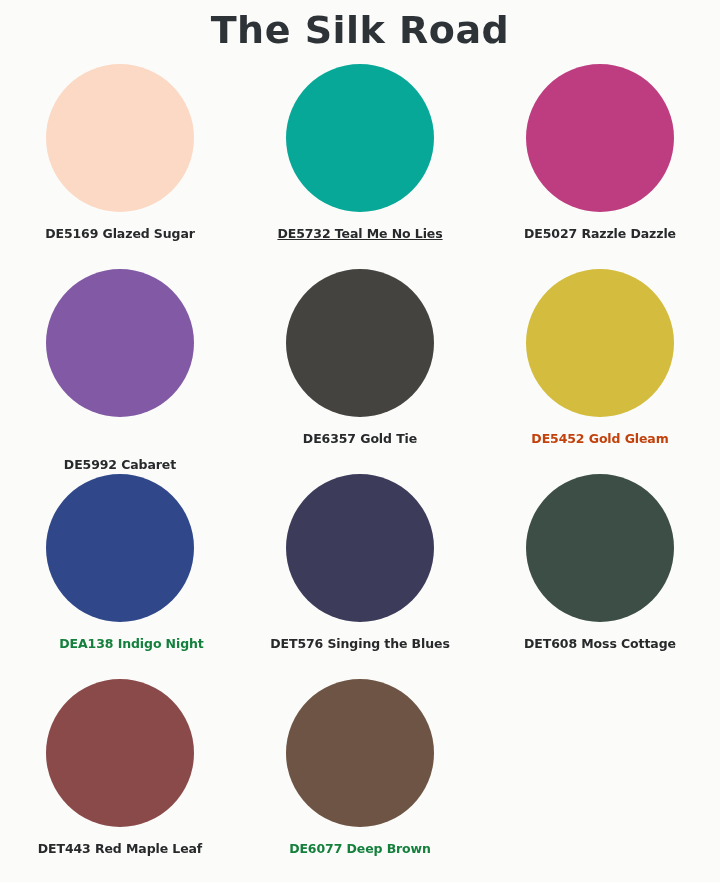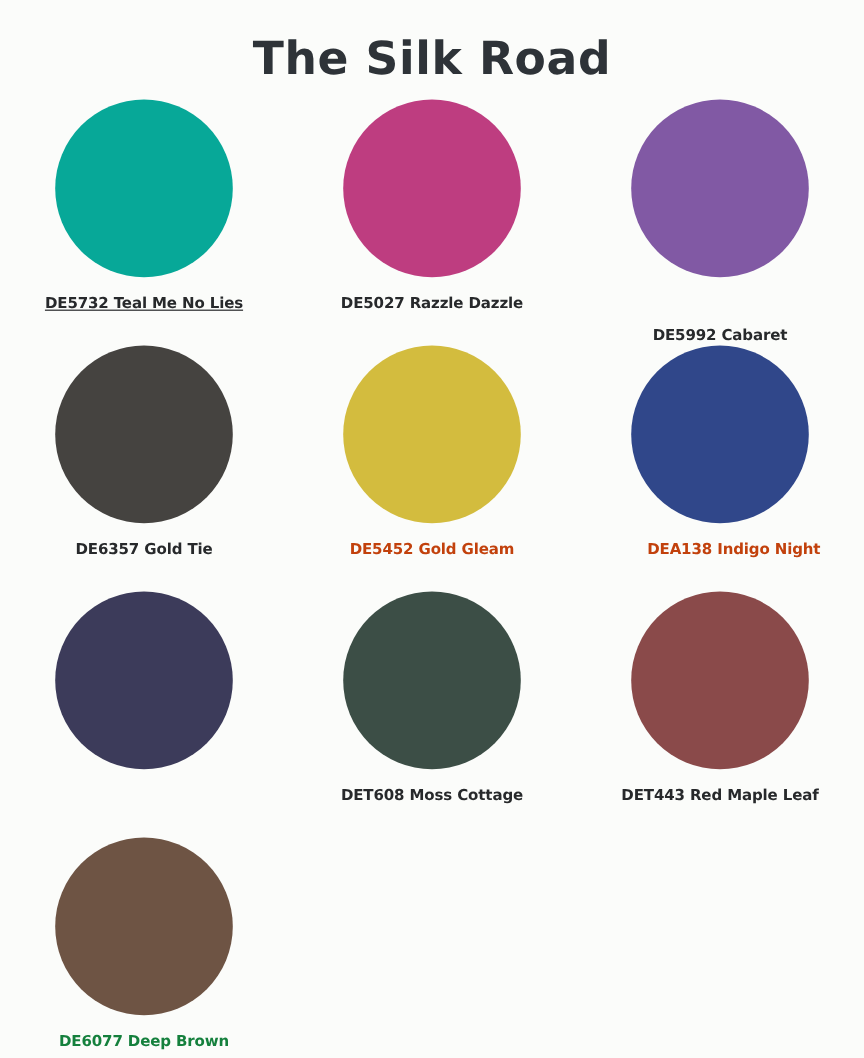--- a/index.html
+++ b/index.html
@@ -23,21 +23,21 @@
     align-items: center;
     position: relative;
   }
   .palette-title {
     font-family: "DejaVu Sans", sans-serif;
     font-size: 38px;
     font-weight: bold;
     color: #2e3338;
     letter-spacing: 0.5px;
     margin: 0;
-    padding-top: 27px;
+    padding-top: 8px;
     padding-bottom: 6px;
     text-align: center;
     line-height: 1.2;
     width: 100%;
   }
   .swatch-grid {
     width: 720px;
     display: grid;
     grid-template-columns: repeat(3, 1fr);
     grid-template-rows: repeat(4, 205px);
@@ -72,20 +72,24 @@
 </head>
 <body style="background: rgb(251, 252, 250);">
 
 <div class="page" style="background: rgb(251, 252, 250);">
 
   <h1 class="palette-title" style="color: rgb(46, 51, 56);">The Silk Road</h1>
 
   <div class="swatch-grid">
 
 
+    <div class="swatch-cell">
+      <div class="swatch-disc" style="background: rgb(252, 217, 197);"></div>
+      <div class="swatch-label" style="color: rgb(39, 41, 43);">DE5169 Glazed Sugar</div>
+    </div>
 
     <div class="swatch-cell">
       <div class="swatch-disc" style="background: rgb(7, 168, 152);"></div>
       <div class="swatch-label" style="color: rgb(39, 41, 43); text-decoration: underline;">DE5732 Teal Me No Lies</div>
     </div>
 
     <div class="swatch-cell">
       <div class="swatch-disc" style="background: rgb(190, 61, 128);"></div>
       <div class="swatch-label" style="color: rgb(39, 41, 43);">DE5027 Razzle Dazzle</div>
     </div>
@@ -100,25 +104,26 @@
       <div class="swatch-label" style="color: rgb(39, 41, 43);">DE6357 Gold Tie</div>
     </div>
 
     <div class="swatch-cell">
       <div class="swatch-disc" style="background: rgb(211, 188, 62);"></div>
       <div class="swatch-label" style="color: #c2410c;">DE5452 Gold Gleam</div>
     </div>
 
     <div class="swatch-cell">
       <div class="swatch-disc" style="background: rgb(48, 71, 138);"></div>
-      <div class="swatch-label" style="color: #c2410c; margin-left: 23px;">DEA138 Indigo Night</div>
+      <div class="swatch-label" style="color: #15803d; margin-left: 23px;">DEA138 Indigo Night</div>
     </div>
 
     <div class="swatch-cell">
       <div class="swatch-disc" style="background: rgb(60, 59, 90);"></div>
+      <div class="swatch-label" style="color: rgb(39, 41, 43);">DET576 Singing the Blues</div>
     </div>
 
     <div class="swatch-cell">
       <div class="swatch-disc" style="background: rgb(60, 78, 70);"></div>
       <div class="swatch-label" style="color: rgb(39, 41, 43);">DET608 Moss Cottage</div>
     </div>
 
     <div class="swatch-cell">
       <div class="swatch-disc" style="background: rgb(138, 74, 74);"></div>
       <div class="swatch-label" style="color: rgb(39, 41, 43);">DET443 Red Maple Leaf</div>

